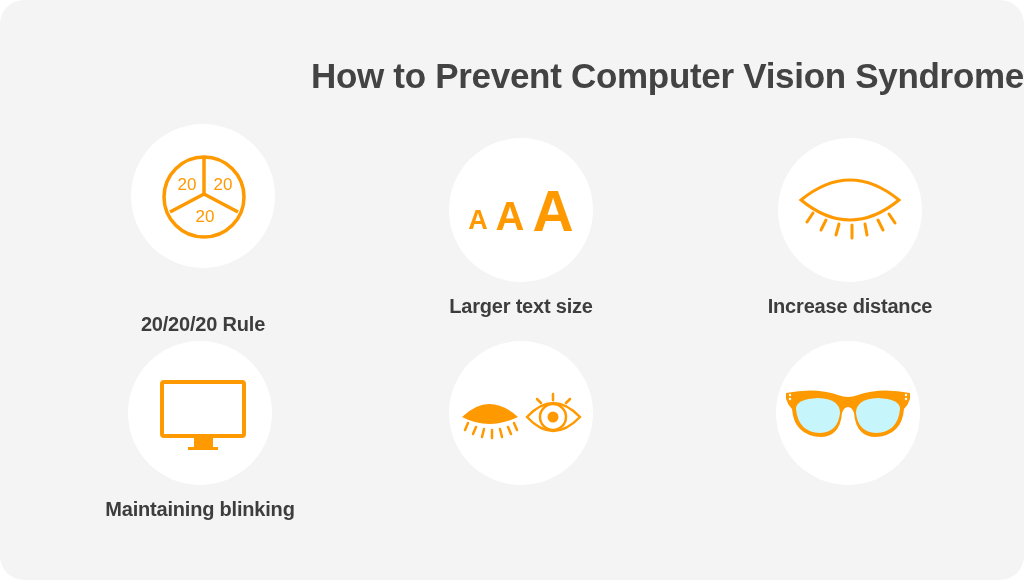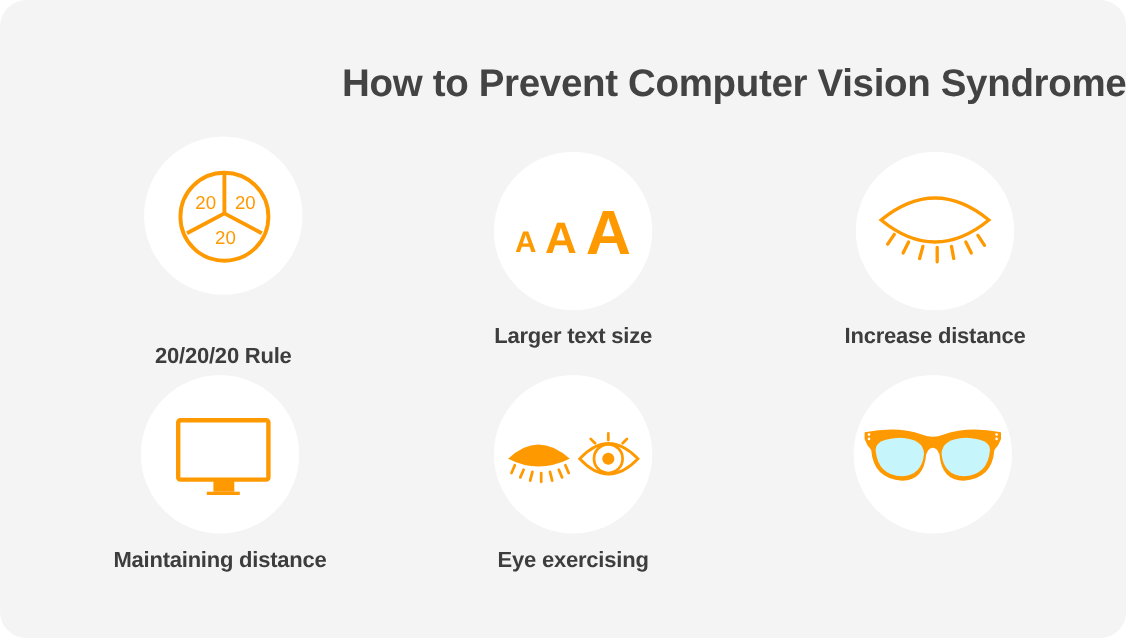--- a/index.html
+++ b/index.html
@@ -59,21 +59,21 @@
   </div>
   <div class="label" style="left:700px; top:295px;">Increase distance</div>
 
   <div class="circle" style="left:128px; top:341px;">
     <svg viewBox="0 0 144 144">
       <rect x="34" y="41" width="82" height="54" rx="2" fill="none" stroke="#ff9900" stroke-width="4"></rect>
       <rect x="66" y="95" width="19" height="11" fill="#ff9900"></rect>
       <rect x="60" y="106" width="30" height="3" fill="#ff9900"></rect>
     </svg>
   </div>
-  <div class="label" style="left:50px; top:498px;">Maintaining distance</div>
+  <div class="label" style="left:50px; top:498px;">Maintaining blinking</div>
 
   <div class="circle" style="left:449px; top:341px;">
     <svg viewBox="0 0 144 144">
       <g>
         <path d="M13 76 Q40 50 69 76 Q40 90 13 76 Z" fill="#ff9900"></path>
         <g stroke="#ff9900" stroke-width="2.5" stroke-linecap="round">
           <line x1="19" y1="82" x2="16" y2="89"></line>
           <line x1="27" y1="86" x2="24" y2="93"></line>
           <line x1="35" y1="88" x2="33" y2="96"></line>
           <line x1="43" y1="89" x2="43" y2="97"></line>
@@ -87,21 +87,20 @@
         <circle cx="104" cy="76" r="13" fill="none" stroke="#ff9900" stroke-width="2.5"></circle>
         <circle cx="104" cy="76" r="5.5" fill="#ff9900"></circle>
         <g stroke="#ff9900" stroke-width="2.5" stroke-linecap="round">
           <line x1="104" y1="53" x2="104" y2="59"></line>
           <line x1="88" y1="58" x2="92" y2="62"></line>
           <line x1="121" y1="58" x2="117" y2="62"></line>
         </g>
       </g>
     </svg>
   </div>
-  <div class="label" style="left:371px; top:498px;">Eye exercising</div>
 
   <div class="circle" style="left:776px; top:341px;">
     <svg viewBox="0 0 144 144">
       <path d="M10 52 Q40 46 62 54 Q72 58 82 54 Q104 46 134 52 L134 58 Q132 64 128 68 Q126 94 100 96 Q80 96 78 72 Q76 66 72 66 Q68 66 66 72 Q64 96 44 96 Q18 94 16 68 Q12 64 10 58 Z" fill="#ff9900"></path>
       <path d="M20 68 Q20 58 42 57 Q64 58 64 72 Q62 91 44 92 Q22 91 20 68 Z" fill="#c6f6fb"></path>
       <path d="M124 68 Q124 58 102 57 Q80 58 80 72 Q82 91 100 92 Q122 91 124 68 Z" fill="#c6f6fb"></path>
       <circle cx="14" cy="54" r="1.2" fill="#ffffff"></circle>
       <circle cx="14" cy="58" r="1.2" fill="#ffffff"></circle>
       <circle cx="130" cy="54" r="1.2" fill="#ffffff"></circle>
       <circle cx="130" cy="58" r="1.2" fill="#ffffff"></circle>

